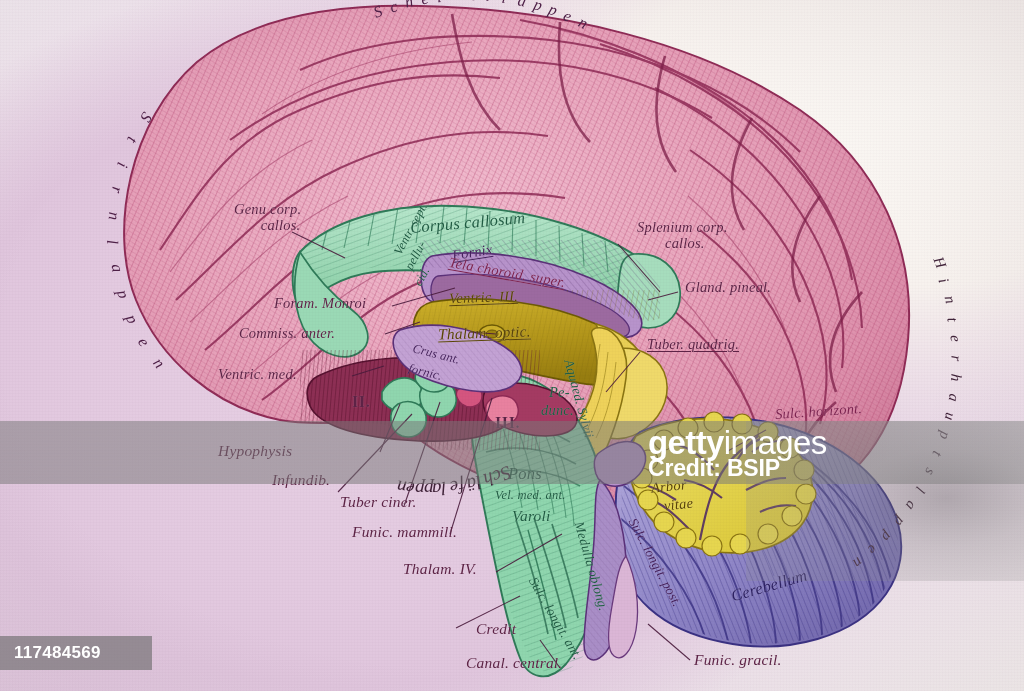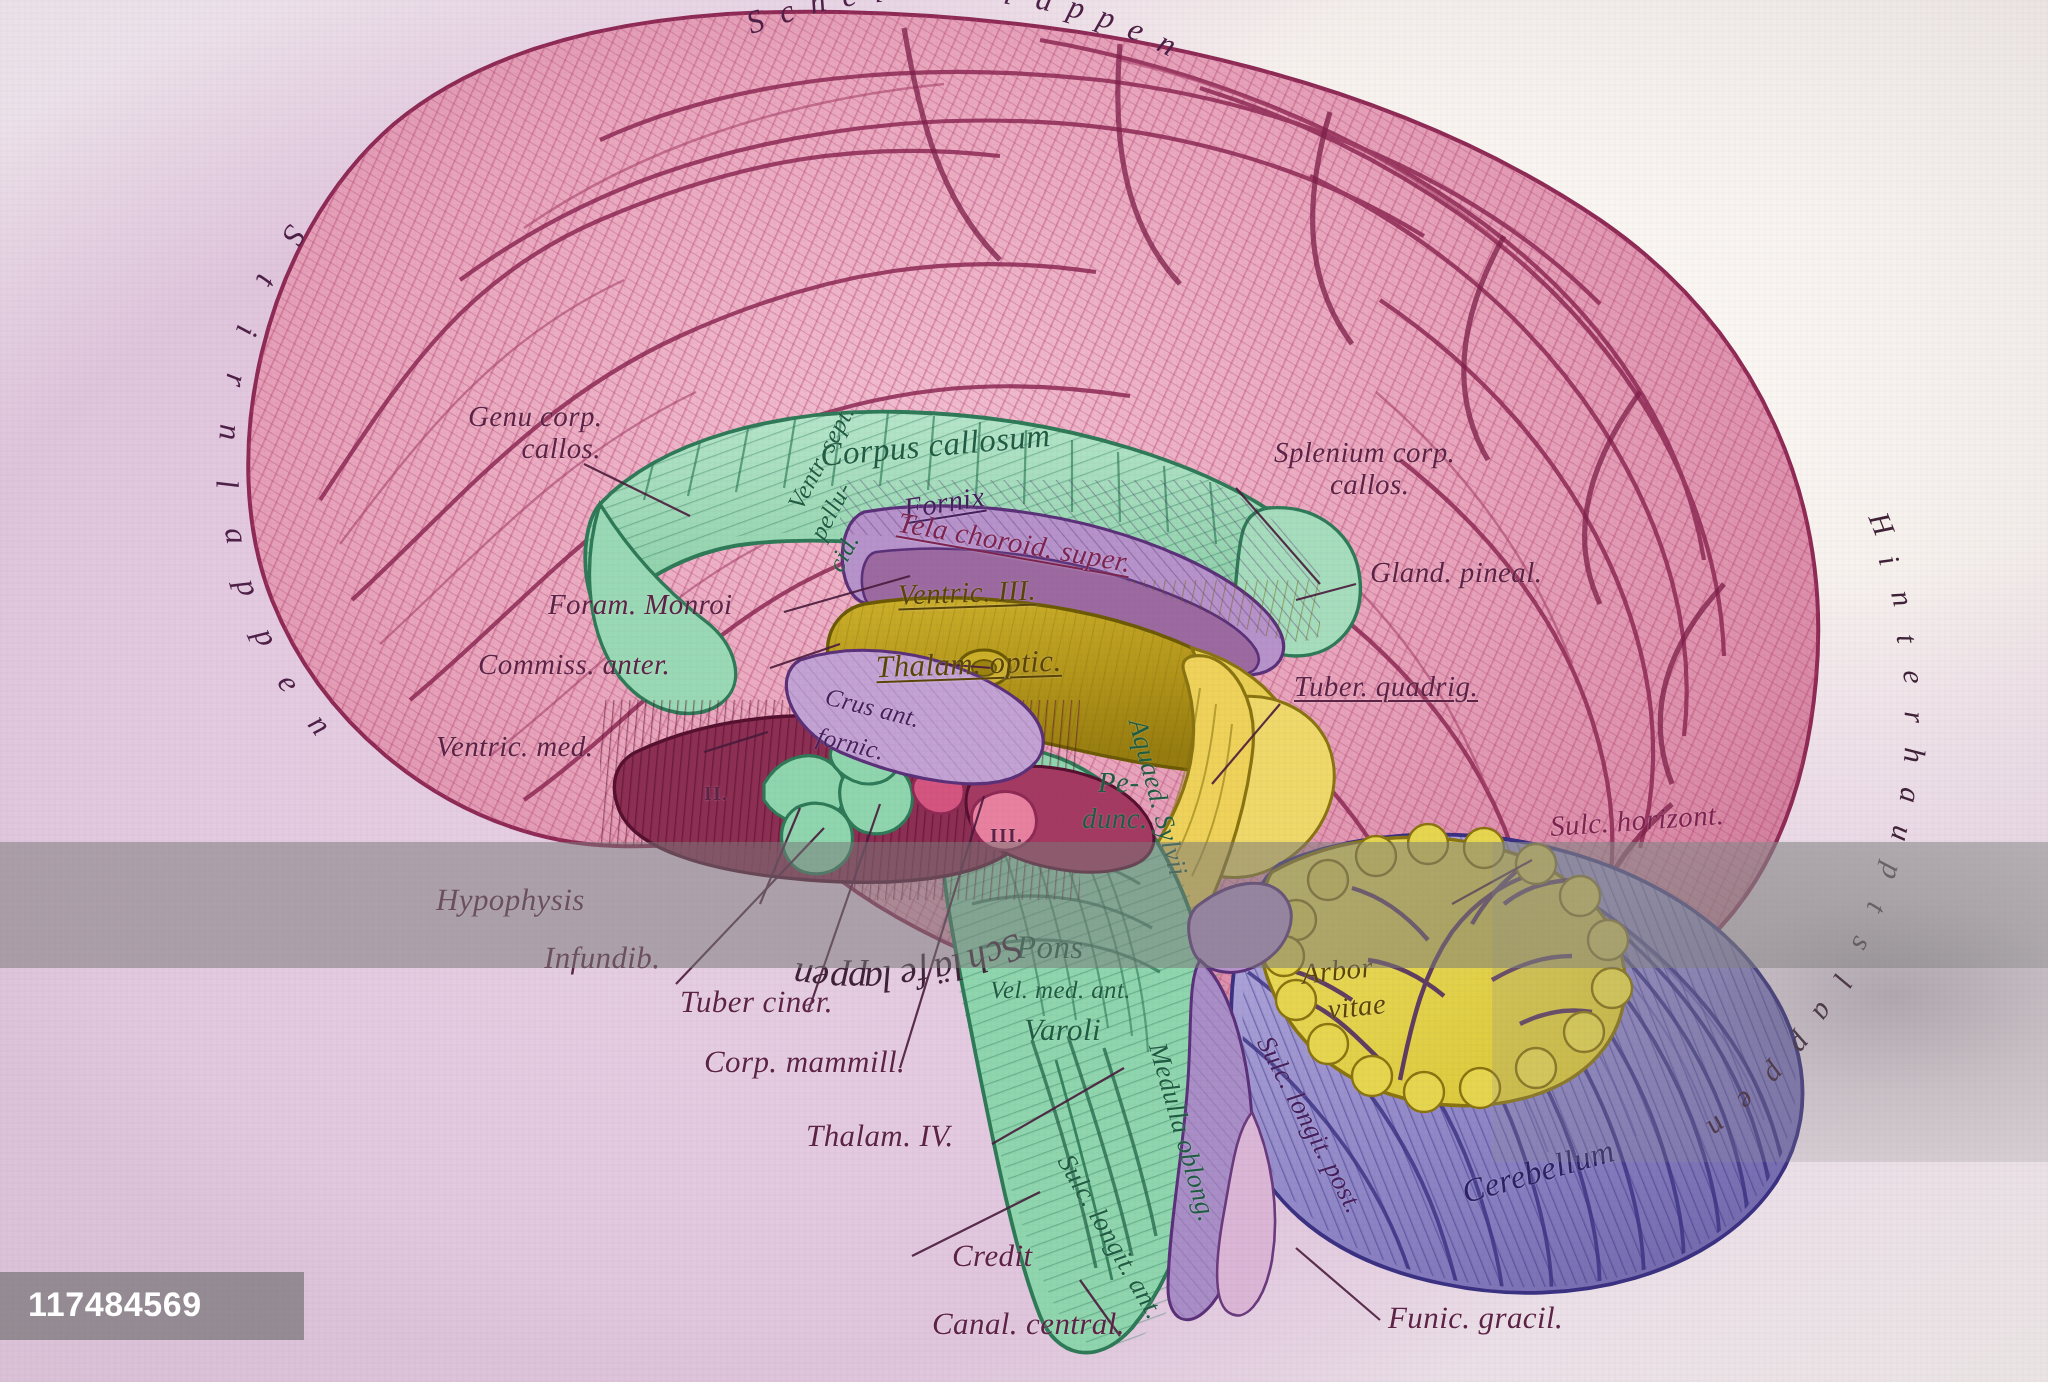--- a/index.html
+++ b/index.html
@@ -48,21 +48,21 @@
   .lbl.onGreen{color:#1f5c42;}
   .lbl.onYellow{color:#5a4408;}
   .lbl.onPurple{color:#45205c;}
   .lbl.onBlue{color:#2d2163;}
   .lbl.onPink{color:#7d2350;}
   .lbl.s14{font-size:14.5px;}
   .lbl.s13{font-size:13.5px;}
   .lbl.s12{font-size:12.5px;}
   .lbl.s15{font-size:15.5px;}
   .lbl.s16{font-size:16.5px;}
-  .lbl.rn{font-style:normal;font-weight:600;font-size:10px;letter-spacing:.6px;}
+  .lbl.rn{font-style:normal;font-weight:600;font-size:16px;letter-spacing:.6px;}
   .lbl .u{text-decoration:underline;text-decoration-thickness:.6px;text-underline-offset:2px;}
 
   
   .german{
     position:absolute;
     font-family:"Liberation Serif", serif;
     font-style:italic;
     color:#4e2047;
     pointer-events:none;
   }
@@ -476,21 +476,21 @@
   <div class="lbl s14 onGreen" style="left:549px;top:385px;">Pe-</div>
   <div class="lbl s14 onGreen" style="left:541px;top:403px;">dunc.</div>
 
   <div class="lbl s16 onGreen" style="left:508px;top:465px;">Pons</div>
   <div class="lbl s12 onGreen" style="left:495px;top:489px;">Vel. med. ant.</div>
   <div class="lbl s15 onGreen" style="left:512px;top:508px;">Varoli</div>
 
   <div class="lbl s15" style="left:218px;top:443px;">Hypophysis</div>
   <div class="lbl s15" style="left:272px;top:472px;">Infundib.</div>
   <div class="lbl s15" style="left:340px;top:494px;">Tuber ciner.</div>
-  <div class="lbl s15" style="left:352px;top:524px;">Corp. mammill.</div>
+  <div class="lbl s15" style="left:352px;top:524px;">Funic. mammill.</div>
   <div class="lbl s15" style="left:403px;top:561px;">Thalam. IV.</div>
   <div class="lbl s15" style="left:476px;top:621px;">Credit</div>
   <div class="lbl s15" style="left:466px;top:655px;">Canal. central.</div>
 
   <div class="lbl s13 onGreen" style="left:585px;top:520px;transform:rotate(74deg);transform-origin:0 0;">Medulla oblong.</div>
   <div class="lbl s13 onGreen" style="left:538px;top:575px;transform:rotate(60deg);transform-origin:0 0;">Sulc. longit. ant.</div>
   <div class="lbl s13 onPurple" style="left:638px;top:516px;transform:rotate(62deg);transform-origin:0 0;">Sulc. longit. post.</div>
 
   <div class="lbl s15" style="left:694px;top:652px;">Funic. gracil.</div>
 
@@ -563,16 +563,20 @@
       <span style="left: 441.2px; top: 477.397px; font-size: 19px; color: rgb(63, 34, 56); transform: rotate(174.667deg);">l</span>
       <span style="left: 432.38px; top: 478.014px; font-size: 19px; color: rgb(63, 34, 56); transform: rotate(177.333deg);">a</span>
       <span style="left: 423.54px; top: 478.22px; font-size: 19px; color: rgb(63, 34, 56); transform: rotate(180deg);">p</span>
       <span style="left: 414.7px; top: 478.014px; font-size: 19px; color: rgb(63, 34, 56); transform: rotate(182.667deg);">p</span>
       <span style="left: 405.88px; top: 477.397px; font-size: 19px; color: rgb(63, 34, 56); transform: rotate(185.333deg);">e</span>
       <span style="left: 397.097px; top: 476.371px; font-size: 19px; color: rgb(63, 34, 56); transform: rotate(188deg);">n</span>
     </div>
 
   <div id="wm-band"></div>
   <div id="wm-band2"></div>
+  <div id="wm-text">
+    <div id="wm-getty"><b>getty</b><i>images</i></div>
+    <div id="wm-credit">Credit: BSIP</div>
+  </div>
   <div id="id-band"></div>
   <div id="id-text">117484569</div>
 
 </div>
 
 </body></html>

